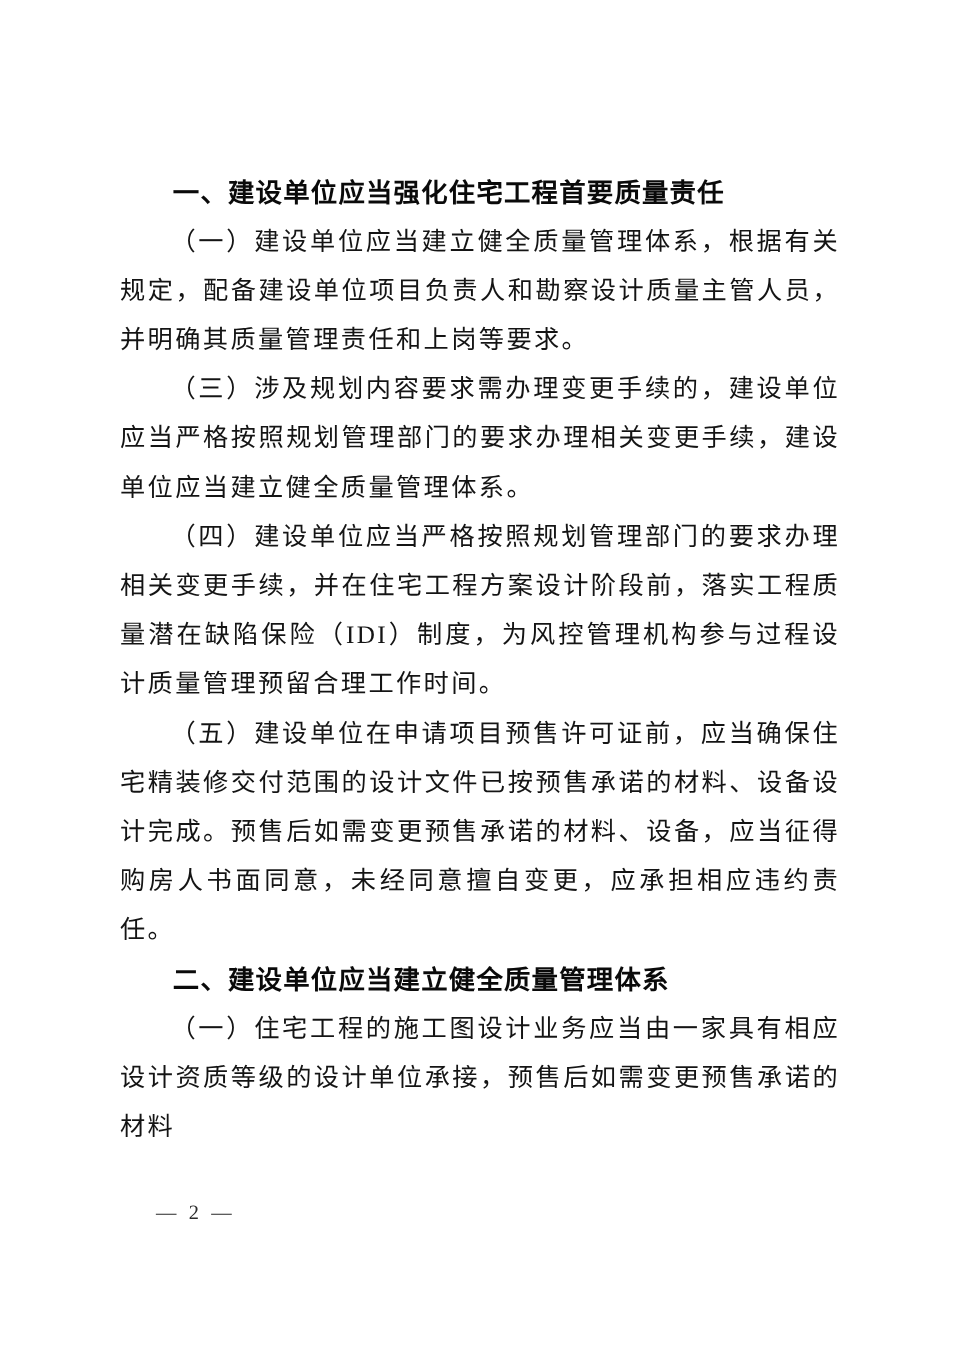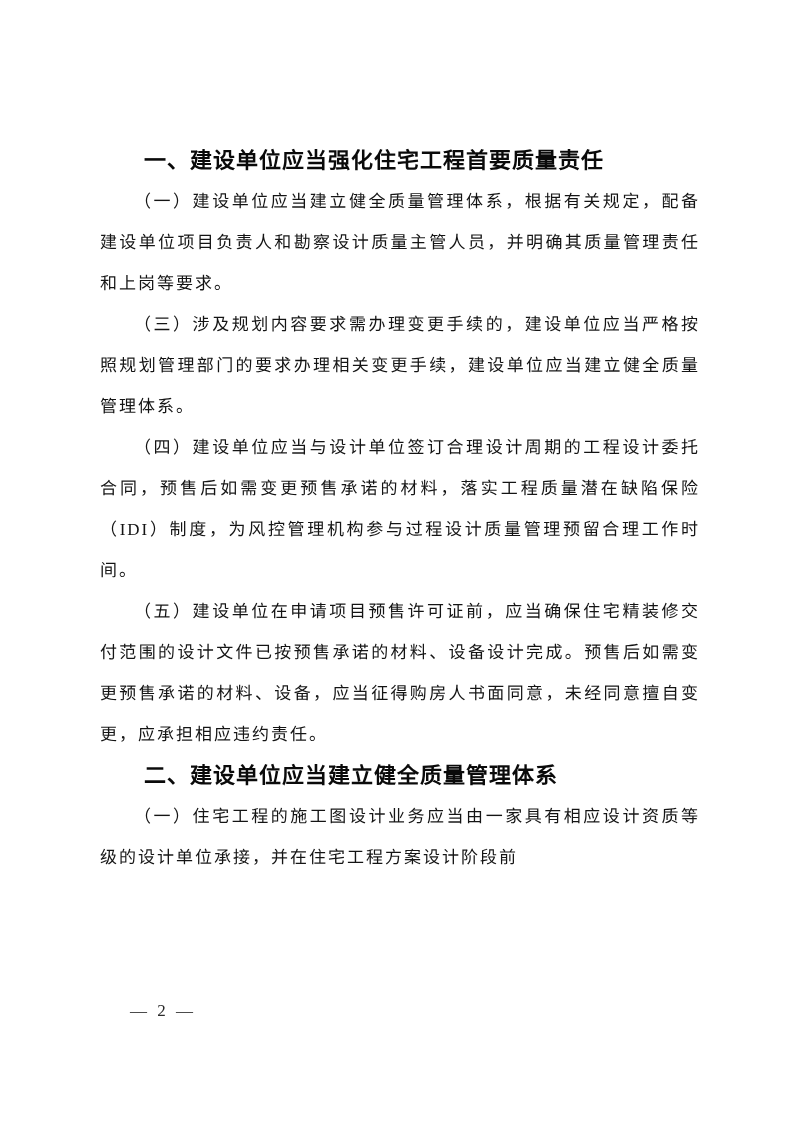--- a/index.html
+++ b/index.html
@@ -23,21 +23,21 @@
     font-family: "Liberation Sans", "DejaVu Sans", sans-serif;
     font-weight: 700;
     font-size: 22px;
     line-height: 41px;
     letter-spacing: 1px;
     text-indent: 2em;
     color: #0a0a0a;
   }
   .para {
     font-family: "Liberation Serif", "DejaVu Serif", serif;
-    font-size: 17px;
+    font-size: 21px;
     line-height: 41px;
     letter-spacing: 2px;
     text-indent: 2em;
     text-align: justify;
     text-justify: inter-ideograph;
     color: #141414;
   }
   .page-footer {
     position: absolute;
     left: 130px;
@@ -49,19 +49,19 @@
   }
 </style>
 </head>
 <body>
 
 <div class="page">
   <div class="content">
     <div class="heading">一、建设单位应当强化住宅工程首要质量责任</div>
     <p class="para">（一）建设单位应当建立健全质量管理体系，根据有关规定，配备建设单位项目负责人和勘察设计质量主管人员，并明确其质量管理责任和上岗等要求。</p>
     <p class="para">（三）涉及规划内容要求需办理变更手续的，建设单位应当严格按照规划管理部门的要求办理相关变更手续，建设单位应当建立健全质量管理体系。</p>
-    <p class="para">（四）建设单位应当与设计单位签订合理设计周期的工程设计委托合同，预售后如需变更预售承诺的材料，落实工程质量潜在缺陷保险（IDI）制度，为风控管理机构参与过程设计质量管理预留合理工作时间。</p>
+    <p class="para">（四）建设单位应当严格按照规划管理部门的要求办理相关变更手续，并在住宅工程方案设计阶段前，落实工程质量潜在缺陷保险（IDI）制度，为风控管理机构参与过程设计质量管理预留合理工作时间。</p>
     <p class="para">（五）建设单位在申请项目预售许可证前，应当确保住宅精装修交付范围的设计文件已按预售承诺的材料、设备设计完成。预售后如需变更预售承诺的材料、设备，应当征得购房人书面同意，未经同意擅自变更，应承担相应违约责任。</p>
     <div class="heading">二、建设单位应当建立健全质量管理体系</div>
-    <p class="para">（一）住宅工程的施工图设计业务应当由一家具有相应设计资质等级的设计单位承接，并在住宅工程方案设计阶段前</p>
+    <p class="para">（一）住宅工程的施工图设计业务应当由一家具有相应设计资质等级的设计单位承接，预售后如需变更预售承诺的材料</p>
   </div>
   <div class="page-footer">— 2 —</div>
 </div>
 
 </body></html>

